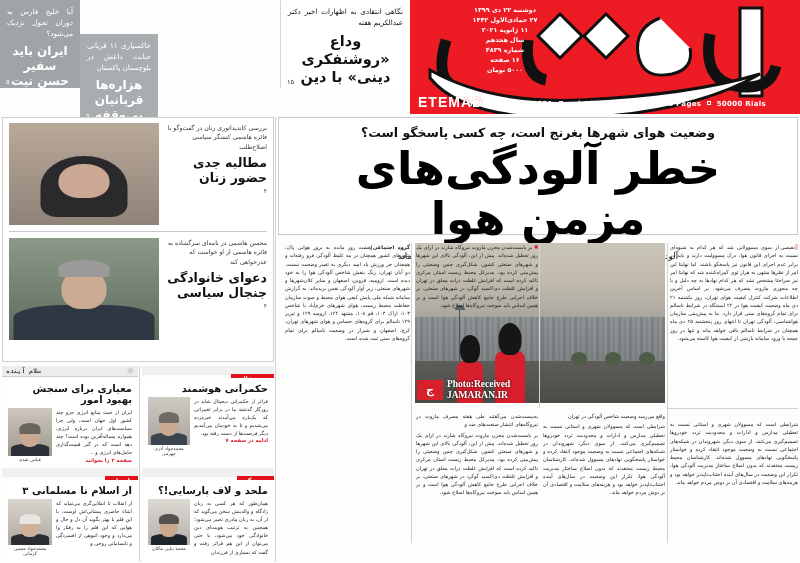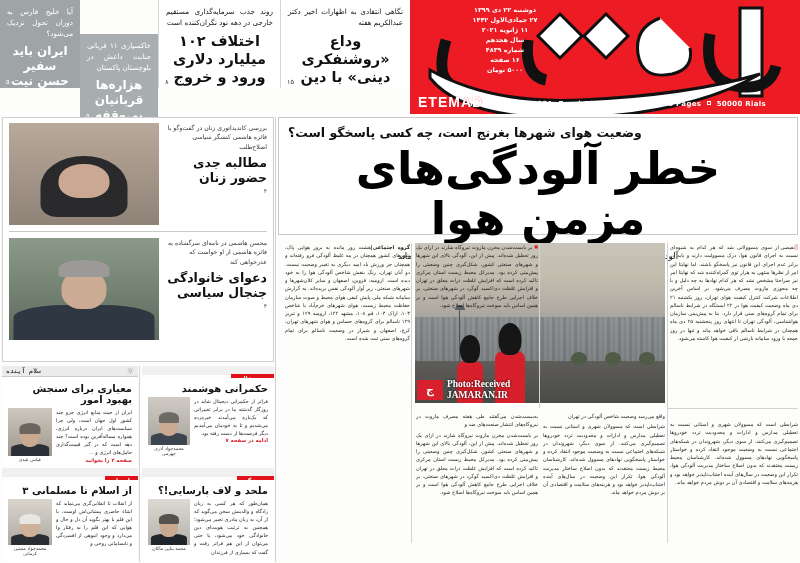--- a/index.html
+++ b/index.html
@@ -82,21 +82,21 @@
   
   .lead {
     position: absolute;
     right: 2px; top: 117px;
     width: 520px; height: 118px;
     border: 1px solid #c9c9c9;
     background: #fff;
     padding: 7px 9px 5px 9px;
   }
   .lead .over {
-    font-size: 12.5px; font-weight: 700; text-align: left;
+    font-size: 12.5px; font-weight: 700; text-align: center;
     color: #111; line-height: 1.35;
   }
   .lead .mega {
     font-size: 45px; font-weight: 700; text-align: center;
     color: #000; line-height: 1.12; margin-top: 2px;
     letter-spacing: -0.5px;
   }
   .lead .under {
     font-size: 8.6px; text-align: center; color: #111;
     margin-top: 5px; line-height: 1.4;
@@ -304,25 +304,20 @@
       <span>50000 Rials</span>
     </div>
   </div>
 
   <div class="teaser t-white" style="right:390px; width:130px;">
     <div class="kicker">نگاهی انتقادی به اظهارات اخیر دکتر عبدالکریم هفته</div>
     <div class="htitle">وداع «روشنفکری دینی» با دین</div>
     <div class="pgnum">۱۵</div>
   </div>
 
-  <div class="teaser t-white" style="right:520px; width:122px;">
-    <div class="kicker">روند جذب سرمایه‌گذاری مستقیم خارجی در دهه نود نگران‌کننده است</div>
-    <div class="htitle">اختلاف ۱۰۲ میلیارد دلاری ورود و خروج سرمایه</div>
-    <div class="pgnum">۸</div>
-  </div>
 
   <div class="teaser t-gray" style="right:642px; width:78px;margin-top:34px;">
     <div class="kicker">خاکسپاری ۱۱ قربانی جنایت داعش در بلوچستان پاکستان</div>
     <div class="htitle" style="font-size:12px;">هزاره‌ها قربانیان بی‌وقفه فرقه‌گرایی افراطی</div>
     <div class="pgnum">۵</div>
   </div>
 
   <div class="teaser t-gray" style="right:720px; width:80px; background:#9fa4a7;">
     <div class="kicker">آیا خلیج فارس به دوران تحول نزدیک می‌شود؟</div>
     <div class="htitle" style="font-size:12px;">ایران باید سفیر حسن نیت تعیین کند</div>

